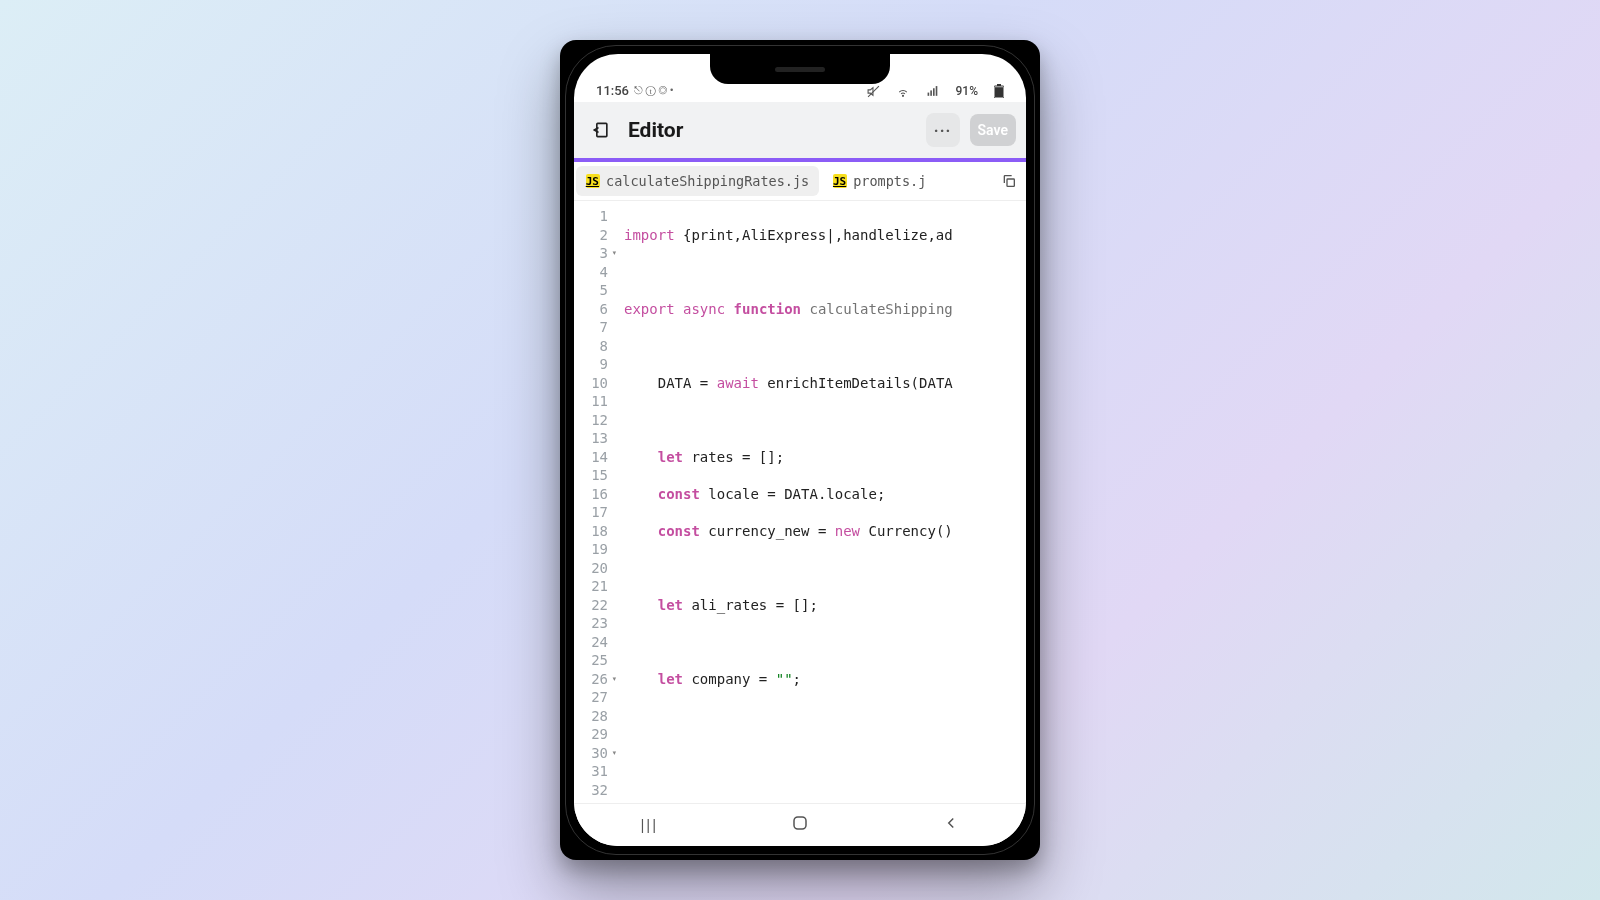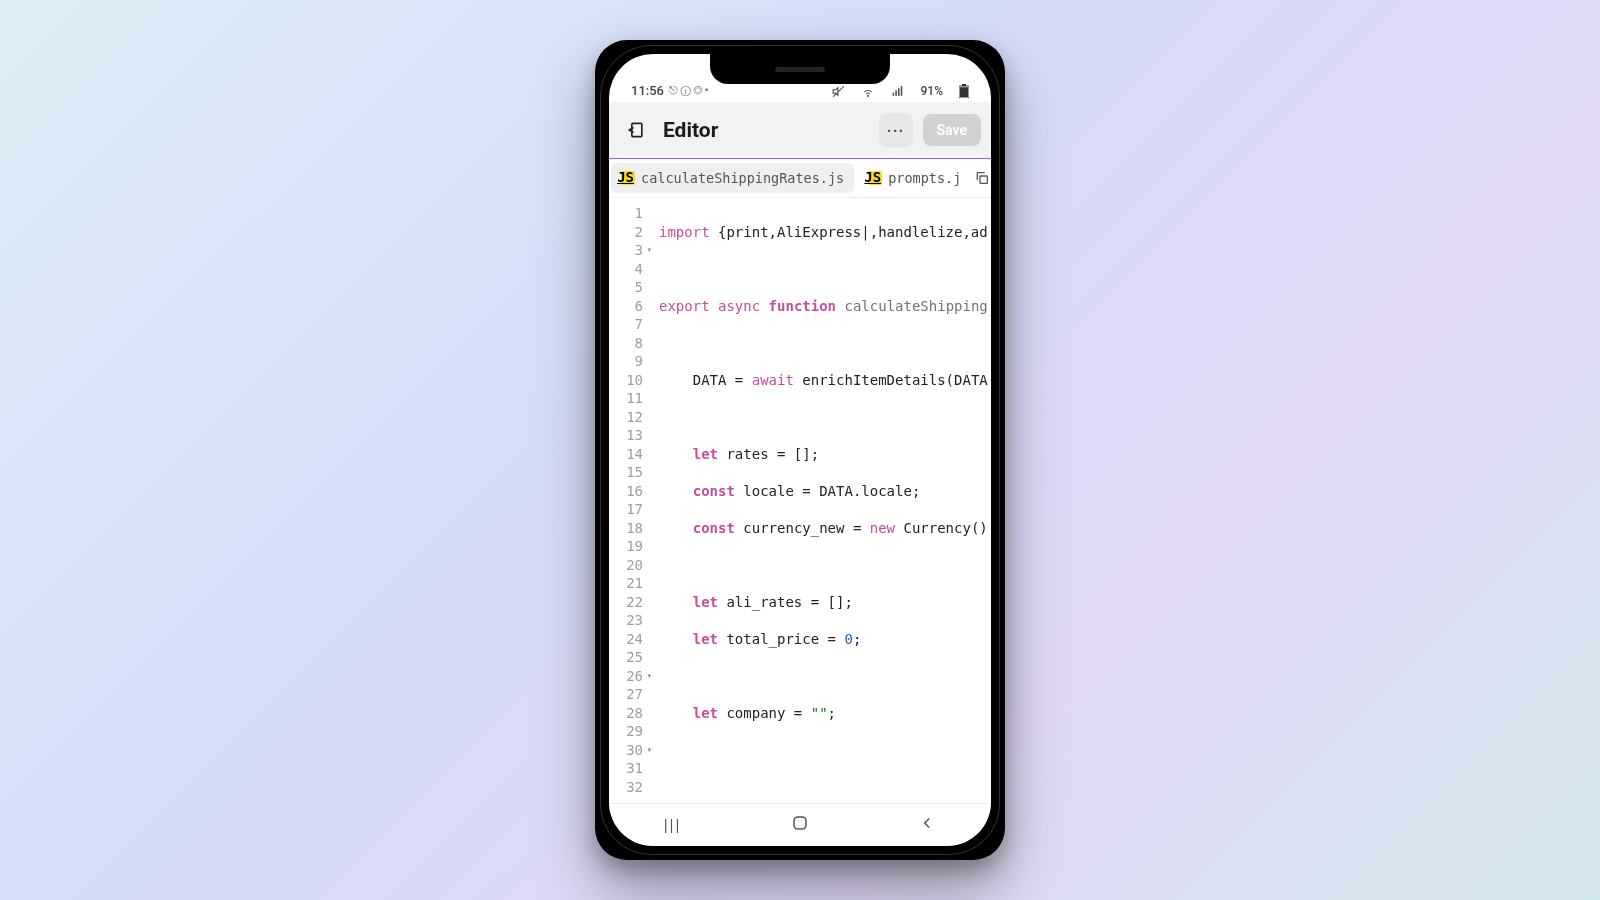--- a/index.html
+++ b/index.html
@@ -12,24 +12,24 @@
   }
   .bg {
     width: 1600px;
     height: 900px;
     background: linear-gradient(135deg, #dceef6 0%, #d5dcf8 40%, #e1d8f5 70%, #d2e7ec 100%);
     display: flex;
     align-items: center;
     justify-content: center;
   }
   .phone {
-    width: 410px;
+    width: 480px;
     height: 820px;
     background: #000;
-    border-radius: 32px;
+    border-radius: 16px;
     padding: 14px;
     box-shadow: 0 30px 60px rgba(0,0,0,0.35), 0 10px 20px rgba(0,0,0,0.25);
     position: relative;
     box-sizing: border-box;
   }
   .phone::before {
     content: "";
     position: absolute;
     inset: 5px;
     border-radius: 51px;
@@ -78,21 +78,21 @@
   .status-left { display:flex; align-items:center; gap:5px;}
   .status-right { display:flex; align-items:center; gap:16px; font-size:12px;}
   .status-right svg { display:block;}
   .appbar {
     height: 56px;
     background: #f1f2f3;
     display: flex;
     align-items: center;
     padding: 0 10px;
     gap: 10px;
-    border-bottom: 1px solid #8b5cf6;
+    border-bottom: 4px solid #8b5cf6;
   }
   .appbar .title {
     font-size: 21px;
     font-weight: 700;
     color: #1a1a1a;
     flex: 1;
   }
   .icon-btn {
     width: 34px; height: 34px;
     border-radius: 8px;
@@ -106,21 +106,21 @@
     display:flex; align-items:center; justify-content:center;
     color:#555;
     font-weight:700;
     letter-spacing:1px;
   }
   .save-btn {
     background:#d0d1d3;
     color:#fff;
     font-weight:600;
     font-size:14px;
-    padding: 8px 14px;
+    padding: 8px 8px;
     border-radius:8px;
   }
   .tabs {
     height: 38px;
     display:flex;
     align-items:stretch;
     background:#fff;
     border-bottom:1px solid #eee;
     font-size: 13.5px;
     font-family: ui-monospace, Menlo, Consolas, monospace;
@@ -132,21 +132,21 @@
     white-space:nowrap;
   }
   .tab.active {
     background:#efefef;
     border-radius:6px;
     margin:4px 2px;
     padding:0 10px;
   }
   .tab .js-badge {
     width:14px; height:14px; background:#f7df1e; color:#000;
-    font-size:14px; font-weight:700; display:flex; align-items:flex-end; justify-content:flex-end;
+    font-size:11px; font-weight:700; display:flex; align-items:flex-end; justify-content:flex-end;
     padding:0 1px 0 0; box-sizing:border-box; border-radius:2px;text-decoration:underline;
   }
   .tabs .spacer { flex:1; }
   .tabs .copy { width:34px; display:flex; align-items:center; justify-content:center; color:#555;}
   .editor {
     flex:1;
     display:flex;
     overflow:hidden;
     font-family: ui-monospace, Menlo, Consolas, monospace;
     font-size: 14px;
@@ -304,21 +304,20 @@
 <div class="line"> </div>
 <div class="line"><span class="k-export">export</span> <span class="k-async">async</span> <span class="k-function">function</span> <span class="fn-name">calculateShipping</span></div>
 <div class="line"> </div>
 <div class="line"><span>    DATA = </span><span class="k-await">await</span><span> enrichItemDetails(DATA</span></div>
 <div class="line"> </div>
 <div class="line"><span>    </span><span class="k-let">let</span><span> rates = [];</span></div>
 <div class="line"><span>    </span><span class="k-const">const</span><span> locale = DATA.locale;</span></div>
 <div class="line"><span>    </span><span class="k-const">const</span><span> currency_new = </span><span class="k-new">new</span><span> Currency()</span></div>
 <div class="line"> </div>
 <div class="line"><span>    </span><span class="k-let">let</span><span> ali_rates = [];</span></div>
-<div class="line"><span>    </span><span class="k-let">let</span><span> total_price = </span><span class="num">0</span><span>;</span></div>
 <div class="line"> </div>
 <div class="line"><span>    </span><span class="k-let">let</span><span> company = </span><span class="str">""</span><span>;</span></div>
 
 
 
 
 
 
 
 

